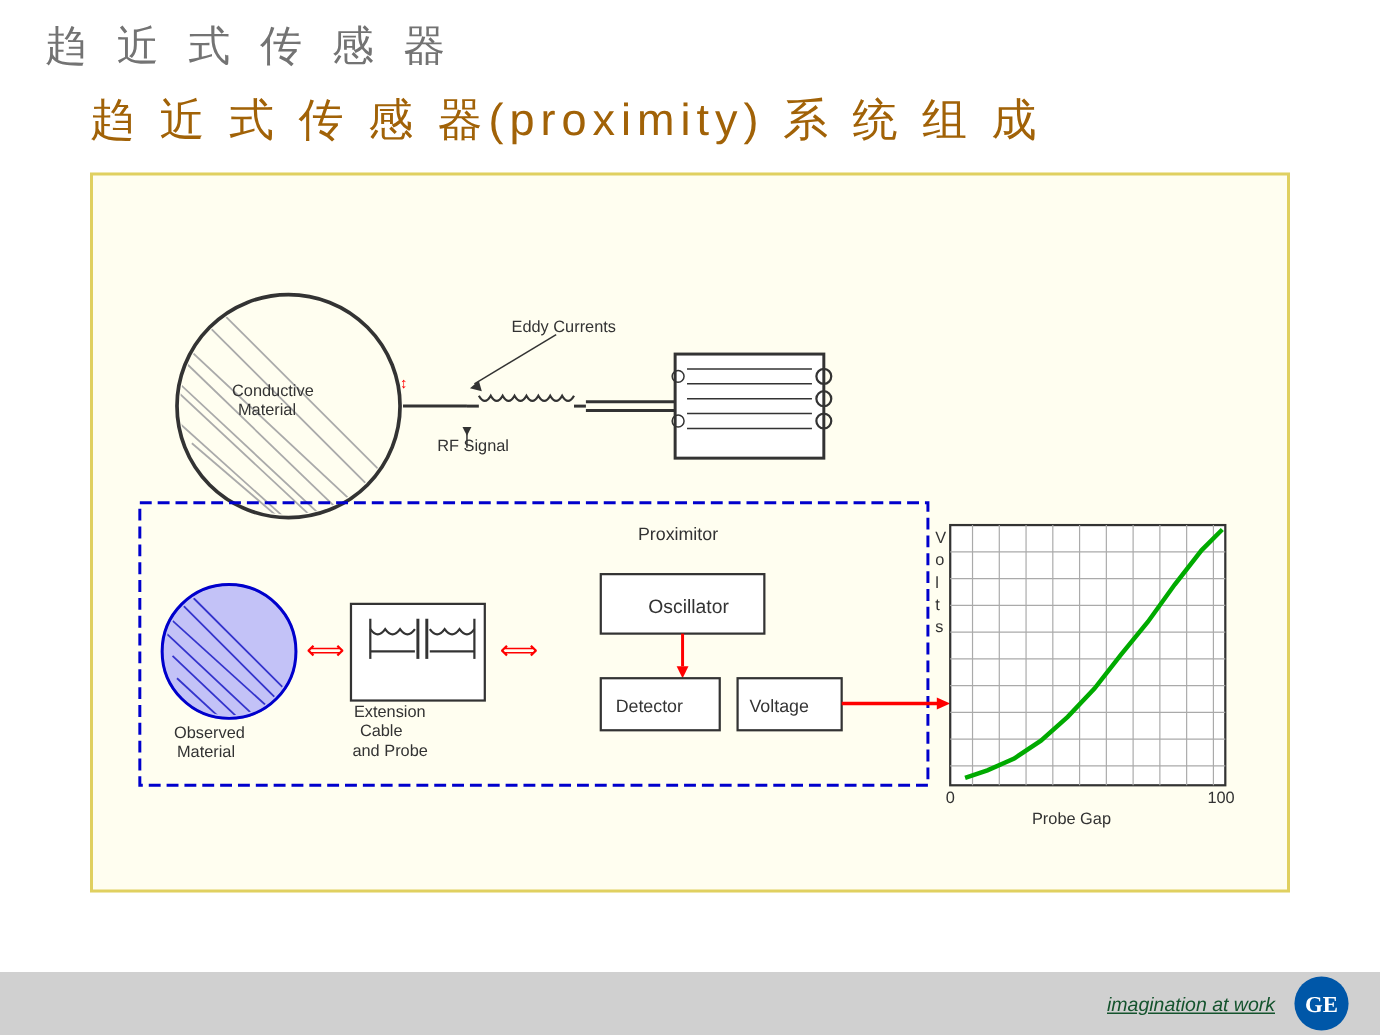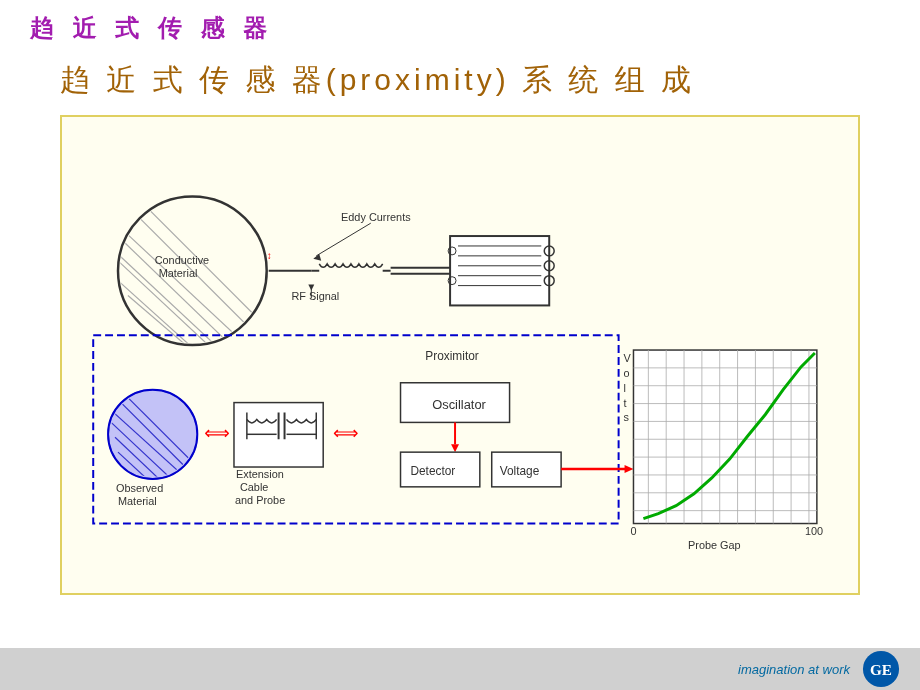--- a/index.html
+++ b/index.html
@@ -10,23 +10,23 @@
       font-family: Arial, sans-serif;
       overflow: hidden;
       position: relative;
     }
 
     
     .top-title {
       position: absolute;
       top: 12px;
       left: 30px;
-      color: #a21caf;
-      font-size: 24px;
-      font-weight: bold;
+      color: #737373;
+      font-size: 28px;
+      font-weight: normal;
       letter-spacing: 6px;
     }
 
     
     .main-heading {
       position: absolute;
       top: 60px;
       left: 60px;
       font-size: 30px;
       color: #a16207;
@@ -61,23 +61,24 @@
       height: 42px;
       background: #d0d0d0;
       display: flex;
       align-items: center;
       justify-content: flex-end;
       padding-right: 20px;
     }
 
     .footer-text {
       font-size: 13px;
-      color: #0369a1;
+      color: #14532d;
       margin-right: 12px;
       font-style: italic;
+      text-decoration: underline;
     }
 
     .ge-logo {
       width: 38px;
       height: 38px;
     }
   </style>
 </head>
 <body>
 

